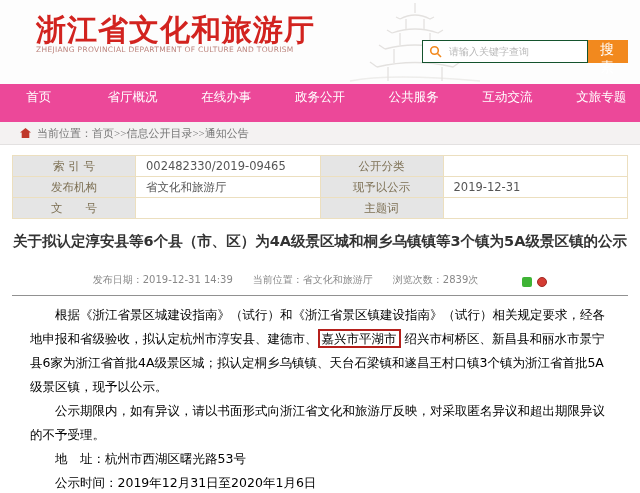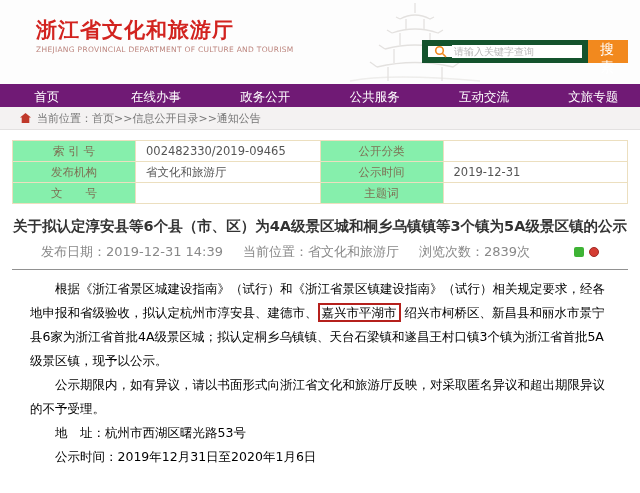--- a/index.html
+++ b/index.html
@@ -6,43 +6,43 @@
   html,body { margin:0; padding:0; }
   body {
     width:640px; height:493px;
     font-family:"DejaVu Sans","Liberation Sans",sans-serif;
     background:#ffffff; position:relative; overflow:hidden;
     -webkit-font-smoothing:antialiased;
   }
   
   .header { position:relative; height:84px; background:#fdfdfd; }
   .logo { position:absolute; left:36px; top:15px; }
-  .logo-cn { font-size:21px; font-weight:bold; color:#d2231f; letter-spacing:1px; line-height:30px; }
+  .logo-cn { font-size:30px; font-weight:bold; color:#d2231f; letter-spacing:1px; line-height:30px; }
   .logo-en { font-size:7.5px; color:#bc847d; letter-spacing:0.3px; }
   .pagoda-watermark { position:absolute; left:330px; top:1px; opacity:0.55; }
   .search-area { position:absolute; right:12px; top:40px; display:flex; align-items:center; }
-  .search-box { width:166px; height:23px; border:6px solid #14532d; background:#fff; display:flex; align-items:center; padding-left:6px; }
+  .search-box { width:166px; height:23px; border:1px solid #14532d; background:#fff; display:flex; align-items:center; padding-left:6px; }
   .search-box svg { flex:0 0 auto; }
   .search-input { border:none; outline:none; font-size:10px; color:#444; width:132px; margin-left:5px; font-family:inherit; }
   .search-input::placeholder { color:#b9b9b9; }
   .search-btn { width:40px; height:23px; background:#f2891e; color:#fff; font-size:14px; border:none; letter-spacing:2px; cursor:pointer; font-family:inherit; }
   
-  .nav { height:23px; background:#701a75; display:flex;gap:16px; }
+  .nav { height:38px; background:#ec4899; display:flex;gap:16px; }
   .nav-item { flex:1; color:#ffffff; font-size:12.5px; text-align:center; line-height:25px; cursor:pointer; }
   
-  .breadcrumb { height:23px; background:#f4f2f2; border-bottom:1px solid #e3e1e1; display:flex; align-items:center; padding-left:20px; font-size:11px; color:#777; }
+  .breadcrumb { height:23px; background:#f4f2f2; border-bottom:1px solid #e3e1e1; display:flex; align-items:center; padding-left:20px; font-size:11px; color:#777;font-family:Liberation Serif, serif; }
   .breadcrumb svg { margin-right:6px; }
   
   .content { padding:0 12px; }
   .doc-table { margin-top:10px; width:100%; border-collapse:collapse; font-size:11.5px; table-layout:fixed; }
   .doc-table td { border:1px solid #ecdfbf; height:21px; }
-  .doc-table td.lbl { background:#86efac; color:#7d7054; text-align:center; width:20%; }
+  .doc-table td.lbl { background:#e5e5e5; color:#7d7054; text-align:center; width:20%; }
   .doc-table td.val { color:#555; padding-left:10px; width:30%;margin-top:40px; }
   .article-title { margin-top:12px; text-align:center; font-size:14.5px; font-weight:bold; color:#333; line-height:20px; }
-  .article-meta { margin-top:7px; display:flex; justify-content:center; align-items:center; gap:20px; font-size:13px; color:#888; }
+  .article-meta { margin-top:22px; display:flex; justify-content:center; align-items:flex-end; gap:20px; font-size:10px; color:#888; }
   .share-icons { display:flex; gap:5px; align-items:center; margin-left:24px; }
   .share-wechat { width:10px; height:10px; background:#3eb335; border-radius:2px; cursor:pointer; }
   .share-weibo { width:10px; height:10px; background:#d43c33; border-radius:50%; border:1px solid #a02824; cursor:pointer; }
   .sep { margin:8px 0 0; border:none; border-top:1px solid #919191; }
   .body-text { margin-top:7px; padding:0 18px; font-size:12.5px; color:#000000; }
   .body-text p { margin:0; line-height:24px; text-indent:2em; }
   .highlight-box { border:2px solid #b5201c; padding:0 2px; }
 </style>
 </head>
 <body>
@@ -77,20 +77,21 @@
           <line x1="8.5" y1="8.5" x2="12" y2="12"></line>
       </svg>
       <input class="search-input" type="text" placeholder="请输入关键字查询" style="">
     </div>
     <button class="search-btn">搜 索</button>
   </div>
 </div>
 
 <div class="nav">
   <div class="nav-item">首页</div>
+  <div class="nav-item">省厅概况</div>
   <div class="nav-item">在线办事</div>
   <div class="nav-item">政务公开</div>
   <div class="nav-item">公共服务</div>
   <div class="nav-item">互动交流</div>
   <div class="nav-item">文旅专题</div>
 </div>
 
 <div class="breadcrumb">
   <svg width="11" height="10" viewBox="0 0 11 10">
     <path d="M5.5 0 L11 4.5 L9.3 4.5 L9.3 10 L1.7 10 L1.7 4.5 L0 4.5 Z" fill="#c0392b"></path>
@@ -104,21 +105,21 @@
     <tbody>
         <tr>
       <td class="lbl">索 引 号</td>
       <td class="val">002482330/2019-09465</td>
       <td class="lbl">公开分类</td>
       <td class="val"></td>
     </tr>
     <tr>
       <td class="lbl">发布机构</td>
       <td class="val">省文化和旅游厅</td>
-      <td class="lbl">公示时间</td>
+      <td class="lbl">现予以公示</td>
       <td class="val">2019-12-31</td>
     </tr>
     <tr>
       <td class="lbl">文　　号</td>
       <td class="val"></td>
       <td class="lbl">主题词</td>
       <td class="val"></td>
     </tr>
   </tbody>
     </table>

